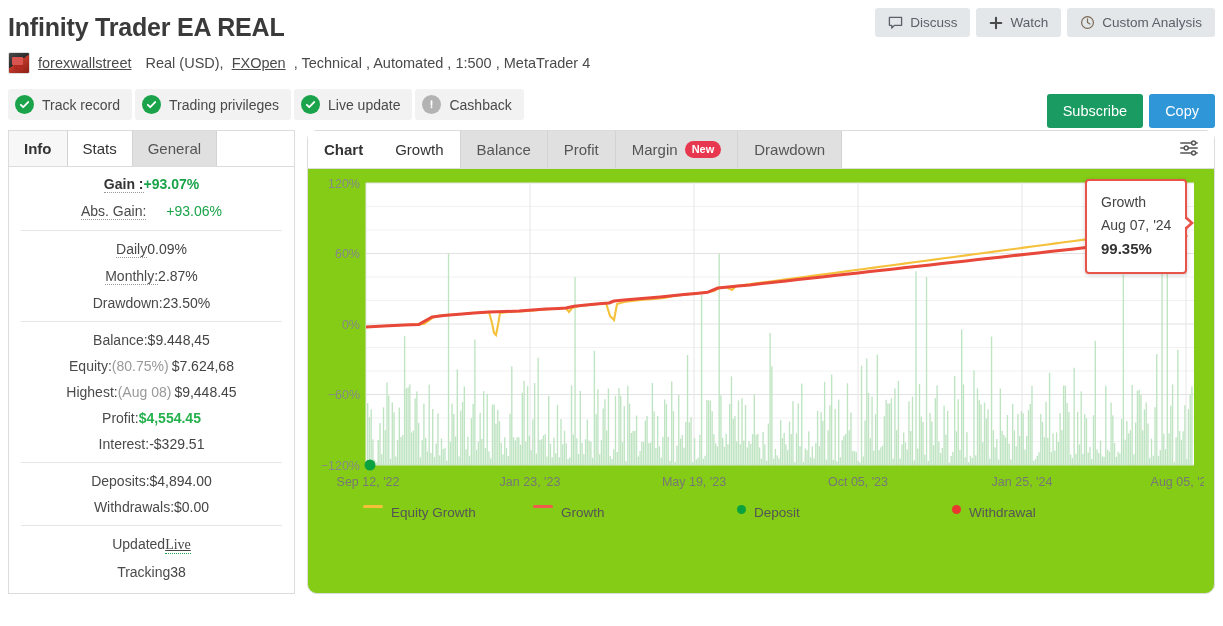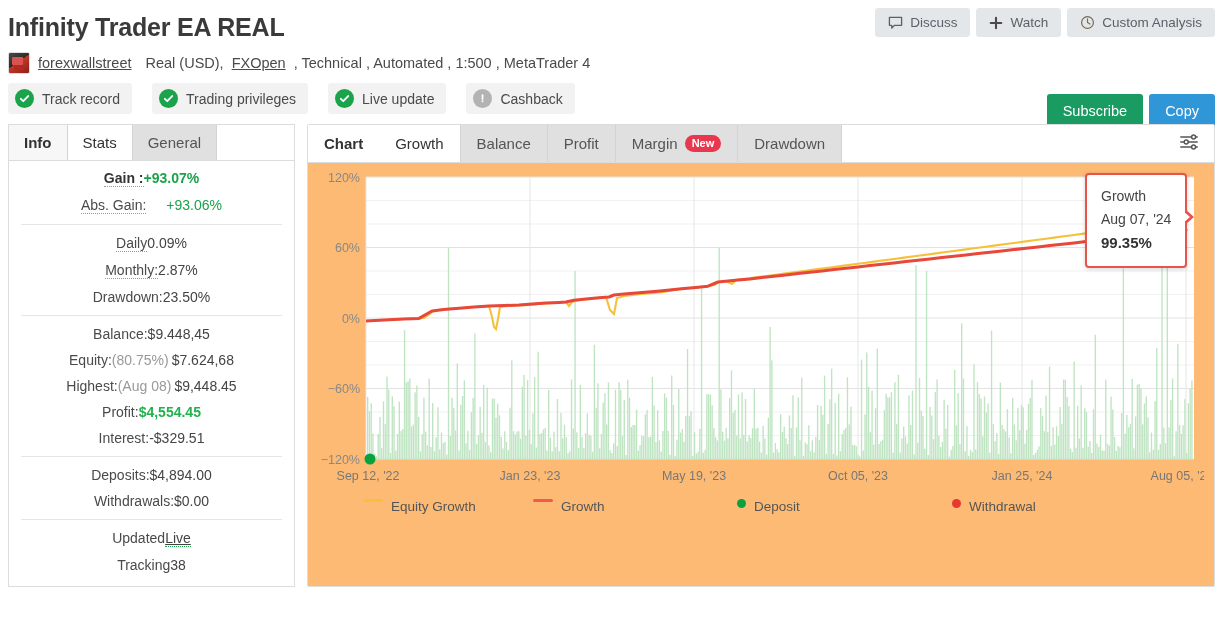--- a/index.html
+++ b/index.html
@@ -48,21 +48,21 @@
   .broker-logo:after {
     content: ""; position: absolute; left: 3px; top: 4px;
     width: 11px; height: 8px; background: #d9534f; border-radius: 1px;
     box-shadow: 1px 6px 0 -1px #b02a22;
   }
   .meta-link {
     text-decoration: underline; color: #4a4a4a; cursor: pointer;
   }
   .meta-rest { margin-left: 6px; }
 
-  .badge-row { display: flex; gap: 20px; margin-top: 9px; align-items: center; }
+  .badge-row { display: flex; gap: 3px; margin-top: 15px; align-items: center; }
   .badge {
     background: #f2f2f2; border-radius: 3px; padding: 6px 12px 6px 7px;
     display: flex; align-items: center; gap: 8px;
     font-size: 14px; color: #4a4a4a; cursor: pointer;
   }
   .badge .circ {
     width: 19px; height: 19px; border-radius: 50%;
     display: flex; align-items: center; justify-content: center;
     color: #fff; font-size: 13px; font-weight: bold; flex: none;
   }
@@ -103,25 +103,25 @@
   }
   .srow .lbl { color: #4a4a4a; }
   .srow .lbl.dot { border-bottom: 1px dotted #999; }
   .srow .lbl.bold { font-weight: bold; color: #333; }
   .srow .val { color: #444; text-align: right; }
   .val.green { color: #1aa34a; font-weight: bold; }
   .val.green-n { color: #1aa34a; margin-left: 20px; }
   .val.green-b { color: #22b14c; font-weight: bold; }
   .val .sub { color: #999; font-weight: normal; margin-right: 3px; }
   .divider { height: 1px; background: #e6e6e6; margin: 5px 0; }
-  .live-link { color: #1aa34a; text-decoration: underline; border-bottom: 1px dotted #1aa34a; cursor: pointer; }
+  .live-link { color: #1aa34a; text-decoration: underline; border-bottom: 1px dotted #1aa34a; cursor: pointer; font-family: Liberation Serif, serif; }
 
   
   .right-panel {
-    flex: 1; border: 1px solid #dcdcdc; background: #fdba74; border-radius: 2px;
+    flex: 1; border: 1px solid #dcdcdc; background: #84cc16; border-radius: 10px;
     position: relative; min-height: 452px;
   }
   .chart-tabs {
     display: flex; align-items: stretch; border-bottom: 1px solid #dcdcdc;
     background: #fff; position: relative;
   }
   .ctab {
     padding: 10px 16px; font-size: 15px; color: #555; cursor: pointer;
     background: #e0e0e0; border-right: 1px solid #d3d3d3;
     display: flex; align-items: center; gap: 7px; white-space: nowrap;

